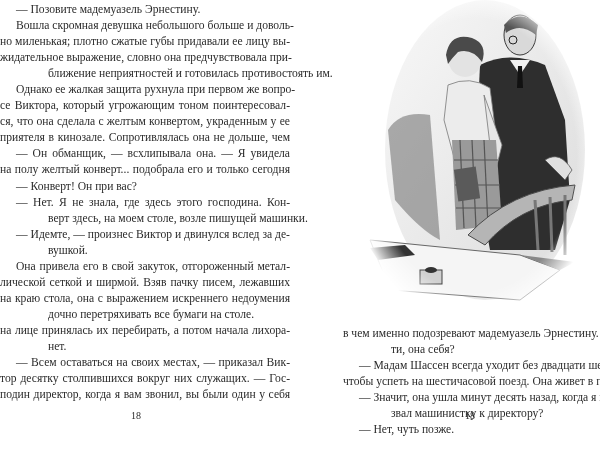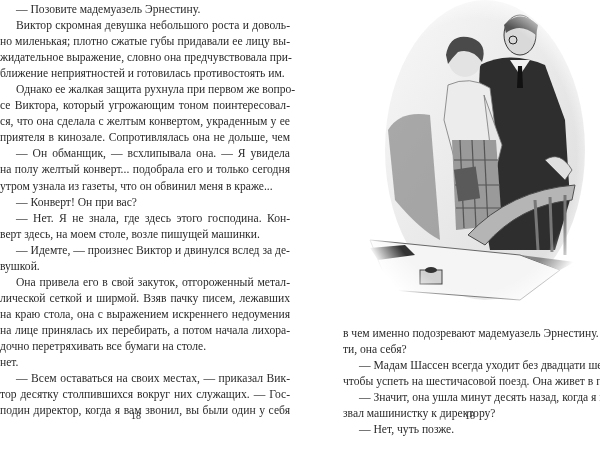--- a/index.html
+++ b/index.html
@@ -16,58 +16,57 @@
     .text-block {
       position: absolute;
       font-size: 11.6px;
       line-height: 16.05px;
       text-align: justify;
       hyphens: manual;
     }
     .page-left .text-block { left: 0; top: 2px; width: 290px; }
     .page-right .text-block { left: 43px; top: 326px; width: 253px; }
     .line { display: block; text-align: justify; text-align-last: justify; white-space: nowrap; font-family: Liberation Serif, serif; }
-    .line.last { text-align-last: left; }
+    .line.last { text-align-last: left; padding-left: 48px; }
     .line.indent { padding-left: 16px; }
     .page-number {
       position: absolute; top: 410px; font-size: 10px; color: #2a2a2a;
     }
     .page-left .page-number { left: 131px; }
     .page-right .page-number { left: 165px; }
     .illustration {
       position: absolute; left: 60px; top: 0; width: 230px; height: 310px;
     }
   </style>
 </head>
 <body>
 
 <div class="page page-left">
   <div class="text-block" id="left-text">
       <span class="line indent last">— Позовите мадемуазель Эрнестину.</span>
-      <span class="line indent">Виктор скромная девушка небольшого роста и доволь-</span>
+      <span class="line indent">Вошла скромная девушка небольшого больше и доволь-</span>
       <span class="line">но миленькая; плотно сжатые губы придавали ее лицу вы-</span>
       <span class="line">жидательное выражение, словно она предчувствовала при-</span>
       <span class="line last">ближение неприятностей и готовилась противостоять им.</span>
       <span class="line indent">Однако ее жалкая защита рухнула при первом же вопро-</span>
       <span class="line">се Виктора, который угрожающим тоном поинтересовал-</span>
       <span class="line">ся, что она сделала с желтым конвертом, украденным у ее</span>
       <span class="line">приятеля в кинозале. Сопротивлялась она не дольше, чем</span>
       <span class="line indent">— Он обманщик, — всхлипывала она. — Я увидела</span>
       <span class="line">на полу желтый конверт... подобрала его и только сегодня</span>
-      <span class="line last">утром узнала из газеты, что он обвинил меня в краже...</span>
       <span class="line indent last">— Конверт! Он при вас?</span>
       <span class="line indent">— Нет. Я не знала, где здесь этого господина. Кон-</span>
       <span class="line last">верт здесь, на моем столе, возле пишущей машинки.</span>
       <span class="line indent">— Идемте, — произнес Виктор и двинулся вслед за де-</span>
       <span class="line last">вушкой.</span>
       <span class="line indent">Она привела его в свой закуток, отгороженный метал-</span>
       <span class="line">лической сеткой и ширмой. Взяв пачку писем, лежавших</span>
       <span class="line">на краю стола, она с выражением искреннего недоумения</span>
+      <span class="line last">дочно перетряхивать все бумаги на столе.</span>
       <span class="line">на лице принялась их перебирать, а потом начала лихора-</span>
-      <span class="line last">дочно перетряхивать все бумаги на столе.</span>
       <span class="line last">нет.</span>
       <span class="line indent">— Всем оставаться на своих местах, — приказал Вик-</span>
       <span class="line">тор десятку столпившихся вокруг них служащих. — Гос-</span>
       <span class="line">подин директор, когда я вам звонил, вы были один у себя</span>
     </div>
   <div class="page-number">18</div>
 </div>
 
 <div class="page page-right">
   <div class="illustration">

